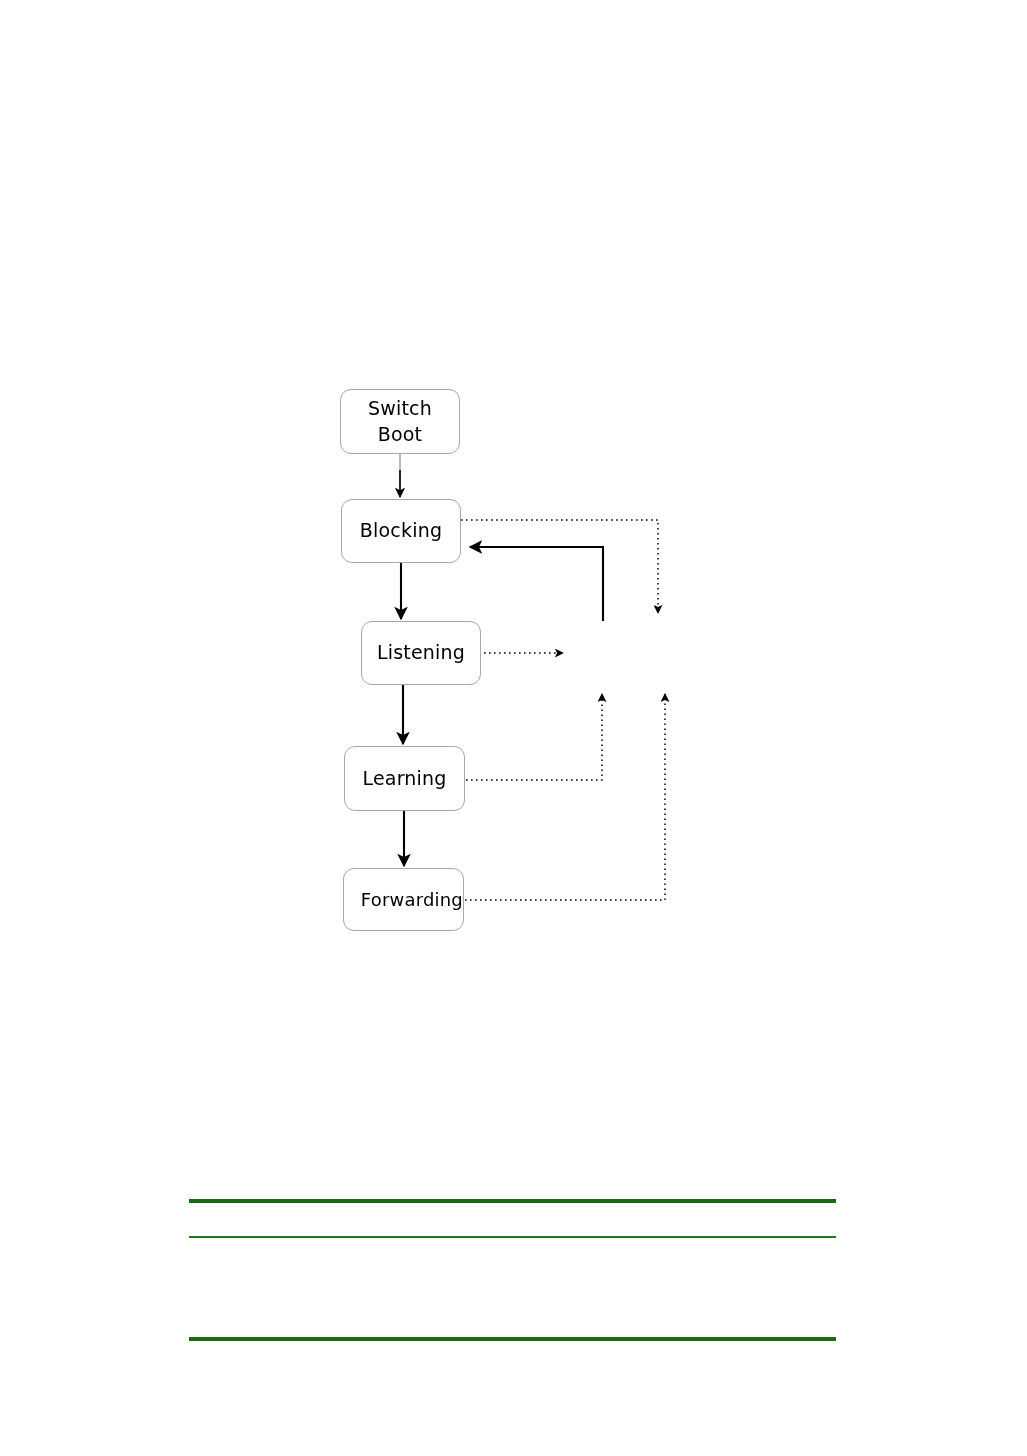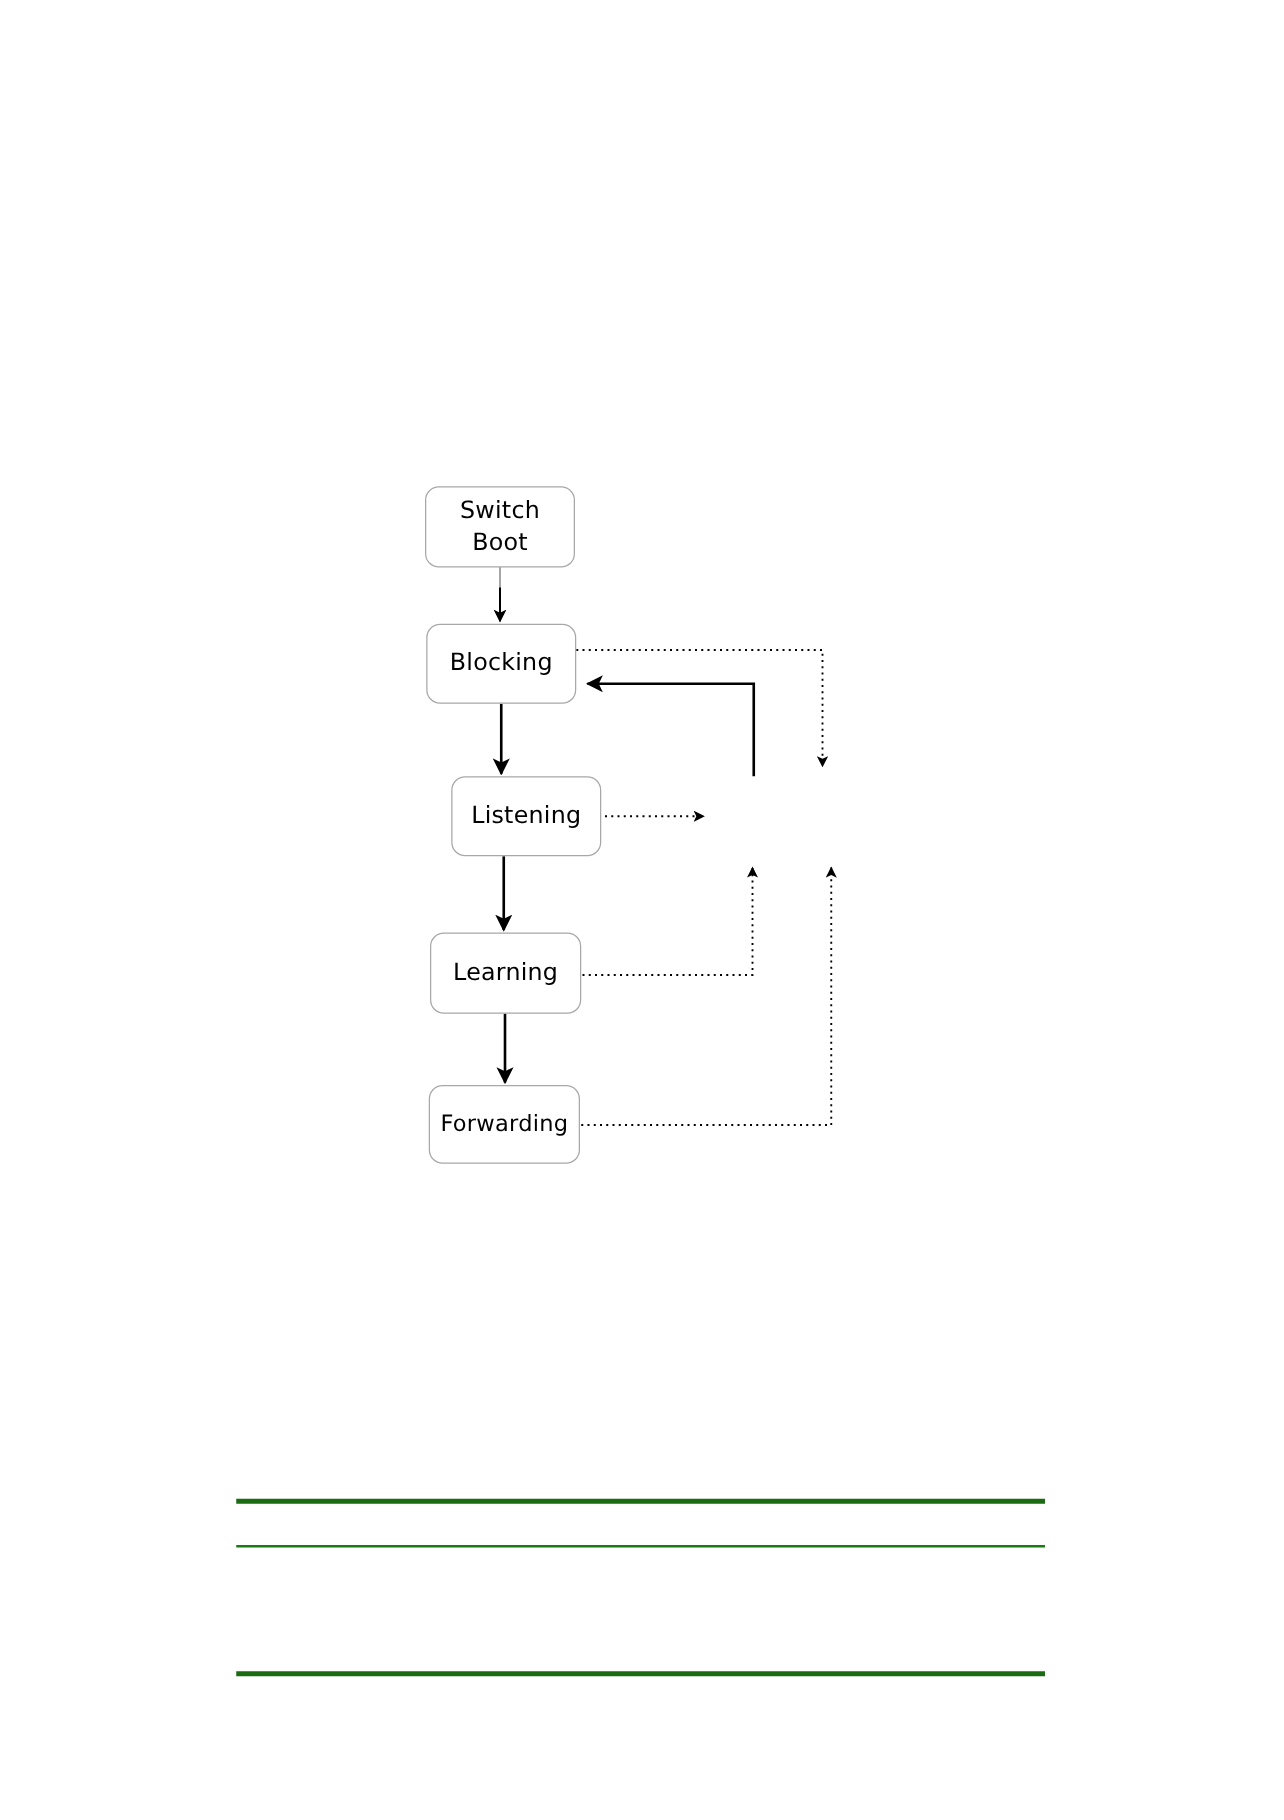--- a/index.html
+++ b/index.html
@@ -50,21 +50,21 @@
     color: #000000;
     letter-spacing: 0.2px;
     white-space: pre-line;
   }
 
   
   #node-switch-boot { left: 340px; top: 371px; width: 120px; height: 65px; margin-top: 18px; }
   #node-blocking    { left: 341px; top: 499px; width: 120px; height: 64px; }
   #node-listening   { left: 361px; top: 621px; width: 120px; height: 64px; }
   #node-learning    { left: 344px; top: 746px; width: 121px; height: 65px; }
-  #node-forwarding  { left: 343px; top: 868px; width: 121px; height: 63px; }
+  #node-forwarding  { left: 343px; top: 868px; width: 121px; height: 63px; justify-content: flex-end; }
   #node-disabled    { left: 567px; top: 621px; width: 121px; height: 65px; }
 
   #node-forwarding .node-label { font-size: 18px; }
 
   
   #data-table {
     position: absolute;
     left: 189px;
     top: 1199px;
     width: 647px;

